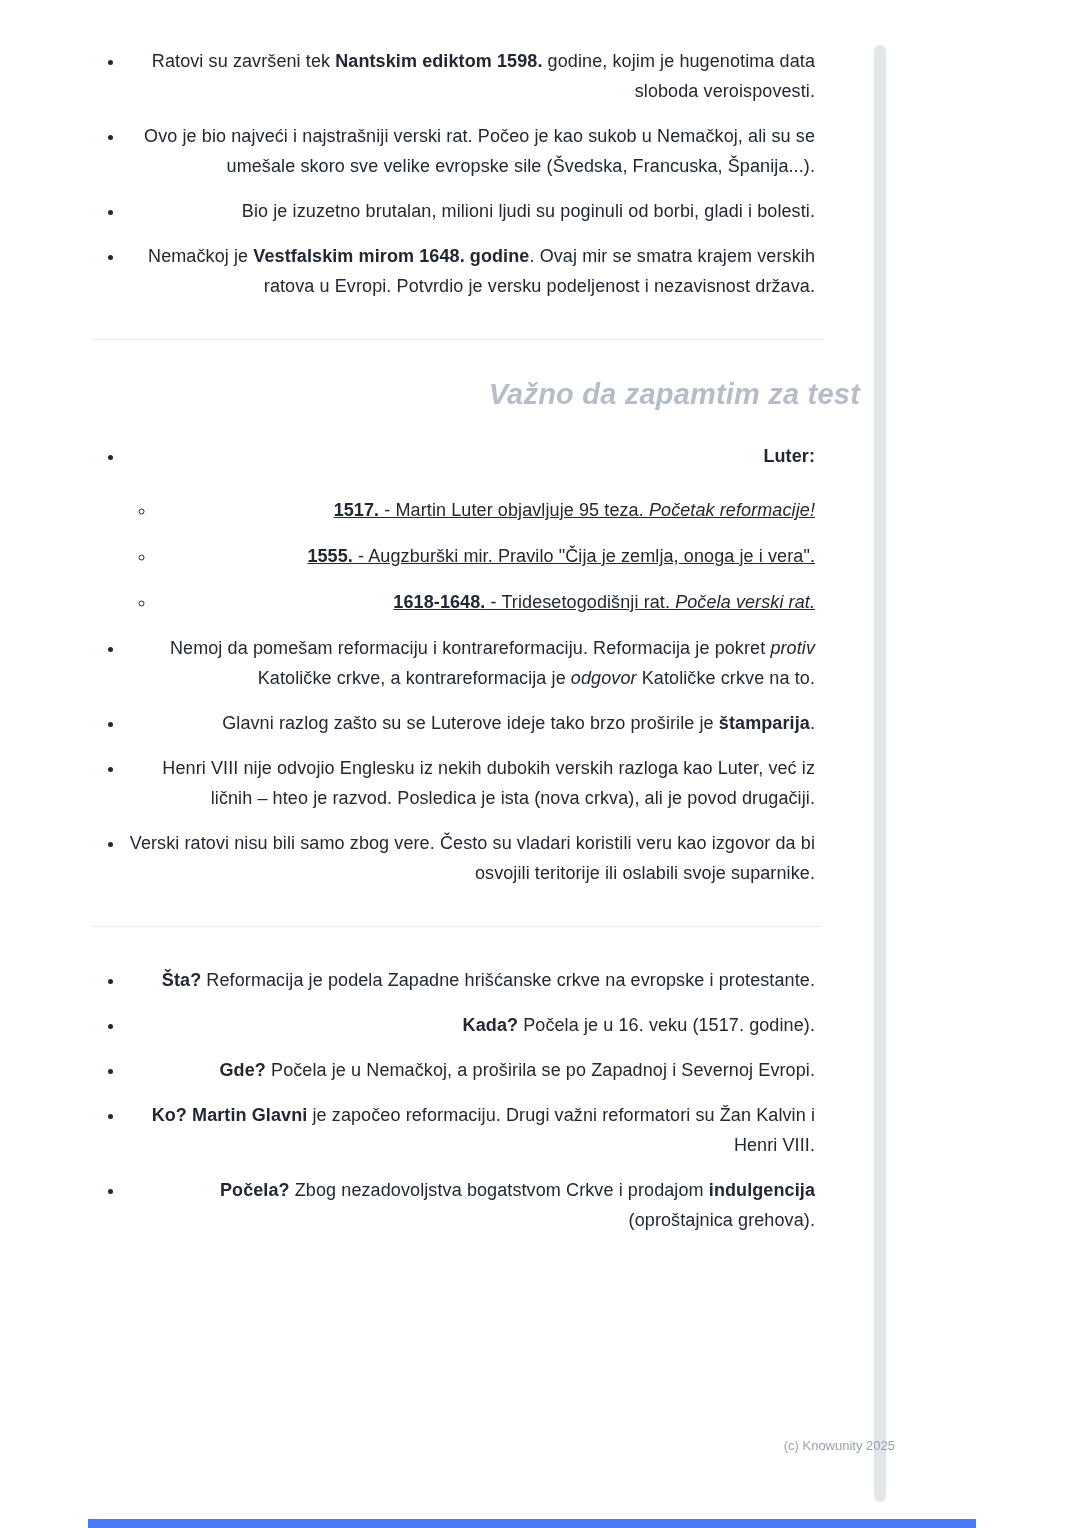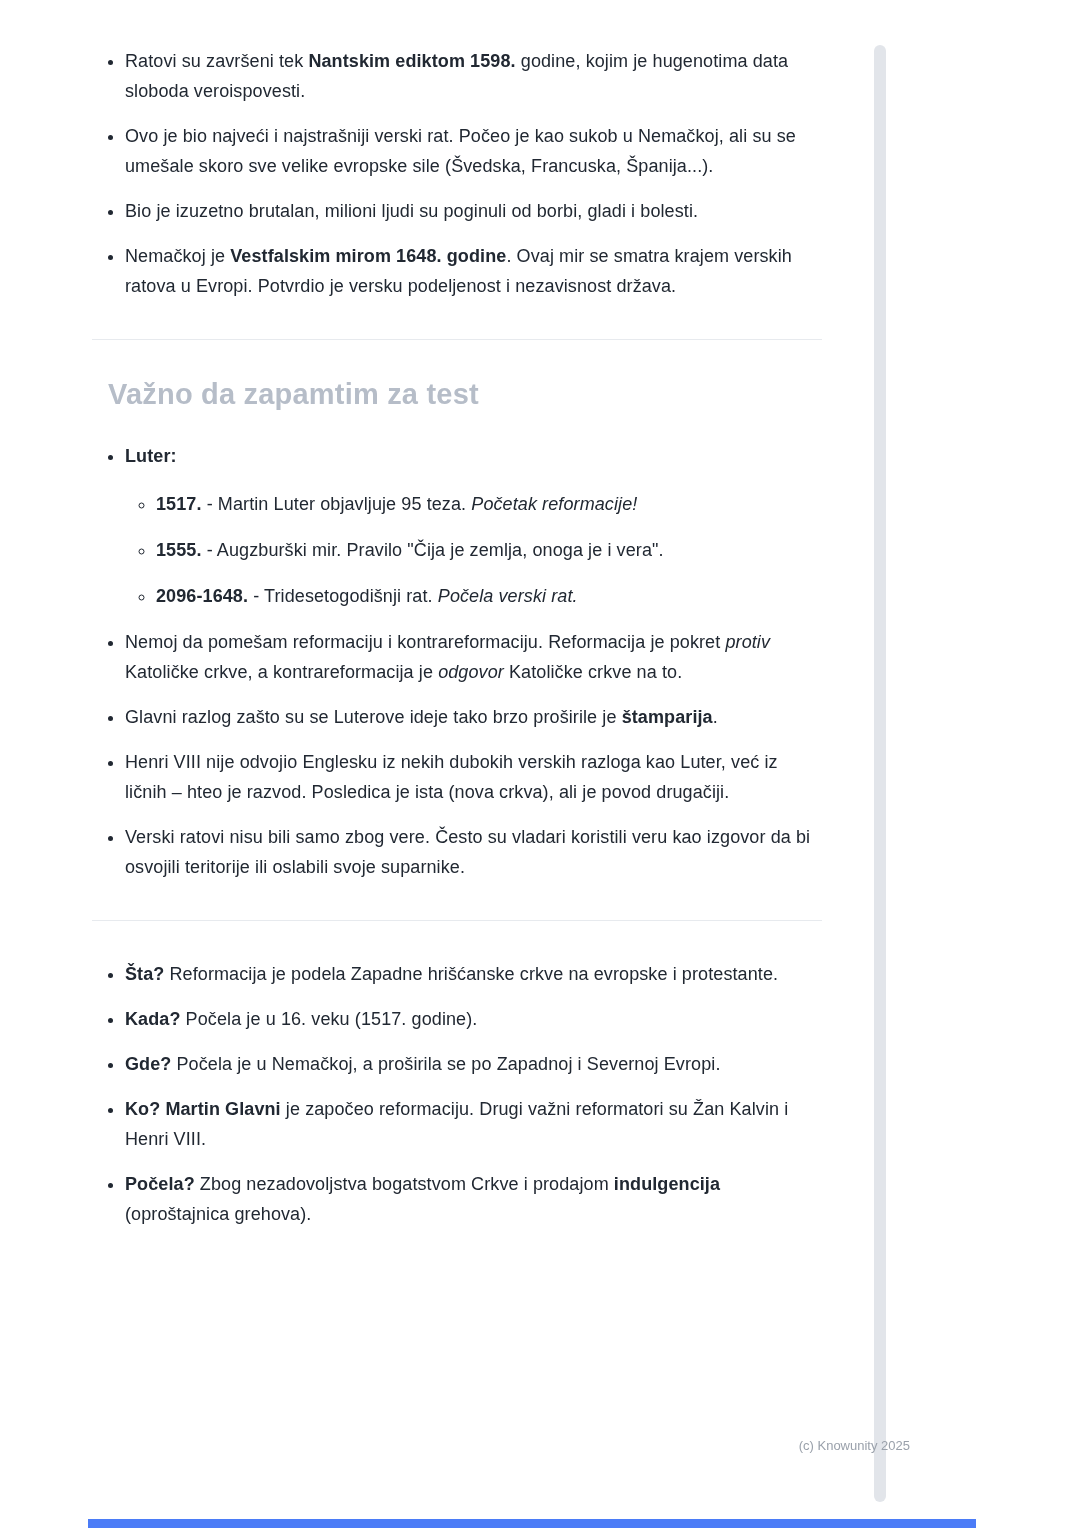--- a/index.html
+++ b/index.html
@@ -4,42 +4,44 @@
 <style>
   html, body { margin: 0; padding: 0; background: #ffffff; }
   .page {
     position: relative;
     width: 976px;
     height: 1528px;
     background: #ffffff;
     overflow: hidden;
     font-family: "Liberation Sans", "DejaVu Sans", sans-serif;
     color: #212832;
+    text-align: right;
   }
   .content {
     box-sizing: border-box;
     padding: 46px 0 0 92px;
     width: 860px;
   }
   .content ul.bullets {
     list-style: disc;
     margin: 0 0 6px 0;
     padding-left: 33px;
   }
   .content ul.bullets > li {
     margin-bottom: 15px;
     max-width: 690px;
     font-size: 18px;
     line-height: 30px;
     letter-spacing: 0.1px;
   }
   .content ul.sub-bullets {
     list-style: circle;
-    margin: 18px 0 0 0;
+    margin: 24px 0 0 0;
     padding-left: 31px;
+    text-decoration: underline;
   }
   .content ul.sub-bullets > li {
     margin-bottom: 16px;
     font-size: 18px;
     line-height: 30px;
   }
   .content li::marker { color: #212832; }
   .seg.bold { font-weight: 700; }
   .seg.italic { font-style: italic; }
   .content h3 {
@@ -48,31 +50,32 @@
     color: #1c232d;
     margin: 30px 0 24px 0;
     letter-spacing: 0.1px;
   }
   .content h2 {
     font-size: 29px;
     font-weight: 700;
     color: var(--heading-gray, #b6bdc8);
     margin: 6px 0 30px 16px;
     letter-spacing: 0.2px;
+    font-style: italic;
   }
   .content hr {
     border: 0;
     border-top: 1px solid #e7eaee;
     width: 730px;
     margin: 38px 0 38px 0;
   }
   .footer-credit {
     position: absolute;
     top: 1438px;
-    right: 66px;
+    right: 81px;
     font-size: 13px;
     color: #9aa1ab;
     z-index: 3;
   }
   .scrollbar-thumb {
     position: absolute;
     top: 45px;
     right: 90px;
     width: 12px;
     height: 1457px;
@@ -102,21 +105,21 @@
         <li><span class="seg normal">Ovo je bio najveći i najstrašniji verski rat. Počeo je kao sukob u Nemačkoj, ali su se umešale skoro sve velike evropske sile (Švedska, Francuska, Španija...).</span></li>
         <li><span class="seg normal">Bio je izuzetno brutalan, milioni ljudi su poginuli od borbi, gladi i bolesti.</span></li>
         <li><span class="seg normal">Nemačkoj je </span><span class="seg bold">Vestfalskim mirom 1648. godine</span><span class="seg normal">. Ovaj mir se smatra krajem verskih ratova u Evropi. Potvrdio je versku podeljenost i nezavisnost država.</span></li>
       </ul>
       <hr>
       <h2>Važno da zapamtim za test</h2>
       <ul class="bullets">
         <li><span class="seg bold">Luter:</span><ul class="sub-bullets">
             <li><span class="seg bold">1517.</span><span class="seg normal"> - Martin Luter objavljuje 95 teza. </span><span class="seg italic">Početak reformacije!</span></li>
             <li><span class="seg bold">1555.</span><span class="seg normal"> - Augzburški mir. Pravilo "Čija je zemlja, onoga je i vera".</span></li>
-            <li><span class="seg bold">2096-1648.</span><span class="seg normal"> - Tridesetogodišnji rat. </span><span class="seg italic">Počela verski rat.</span></li>
+            <li><span class="seg bold">1618-1648.</span><span class="seg normal"> - Tridesetogodišnji rat. </span><span class="seg italic">Počela verski rat.</span></li>
           </ul></li>
         <li><span class="seg normal">Nemoj da pomešam reformaciju i kontrareformaciju. Reformacija je pokret </span><span class="seg italic">protiv</span><span class="seg normal"> Katoličke crkve, a kontrareformacija je </span><span class="seg italic">odgovor</span><span class="seg normal"> Katoličke crkve na to.</span></li>
         <li><span class="seg normal">Glavni razlog zašto su se Luterove ideje tako brzo proširile je </span><span class="seg bold">štamparija</span><span class="seg normal">.</span></li>
         <li><span class="seg normal">Henri VIII nije odvojio Englesku iz nekih dubokih verskih razloga kao Luter, već iz ličnih – hteo je razvod. Posledica je ista (nova crkva), ali je povod drugačiji.</span></li>
         <li><span class="seg normal">Verski ratovi nisu bili samo zbog vere. Često su vladari koristili veru kao izgovor da bi osvojili teritorije ili oslabili svoje suparnike.</span></li>
       </ul>
       <hr>
       <ul class="bullets">
         <li><span class="seg bold">Šta?</span><span class="seg normal"> Reformacija je podela Zapadne hrišćanske crkve na evropske i protestante.</span></li>
         <li><span class="seg bold">Kada?</span><span class="seg normal"> Počela je u 16. veku (1517. godine).</span></li>

